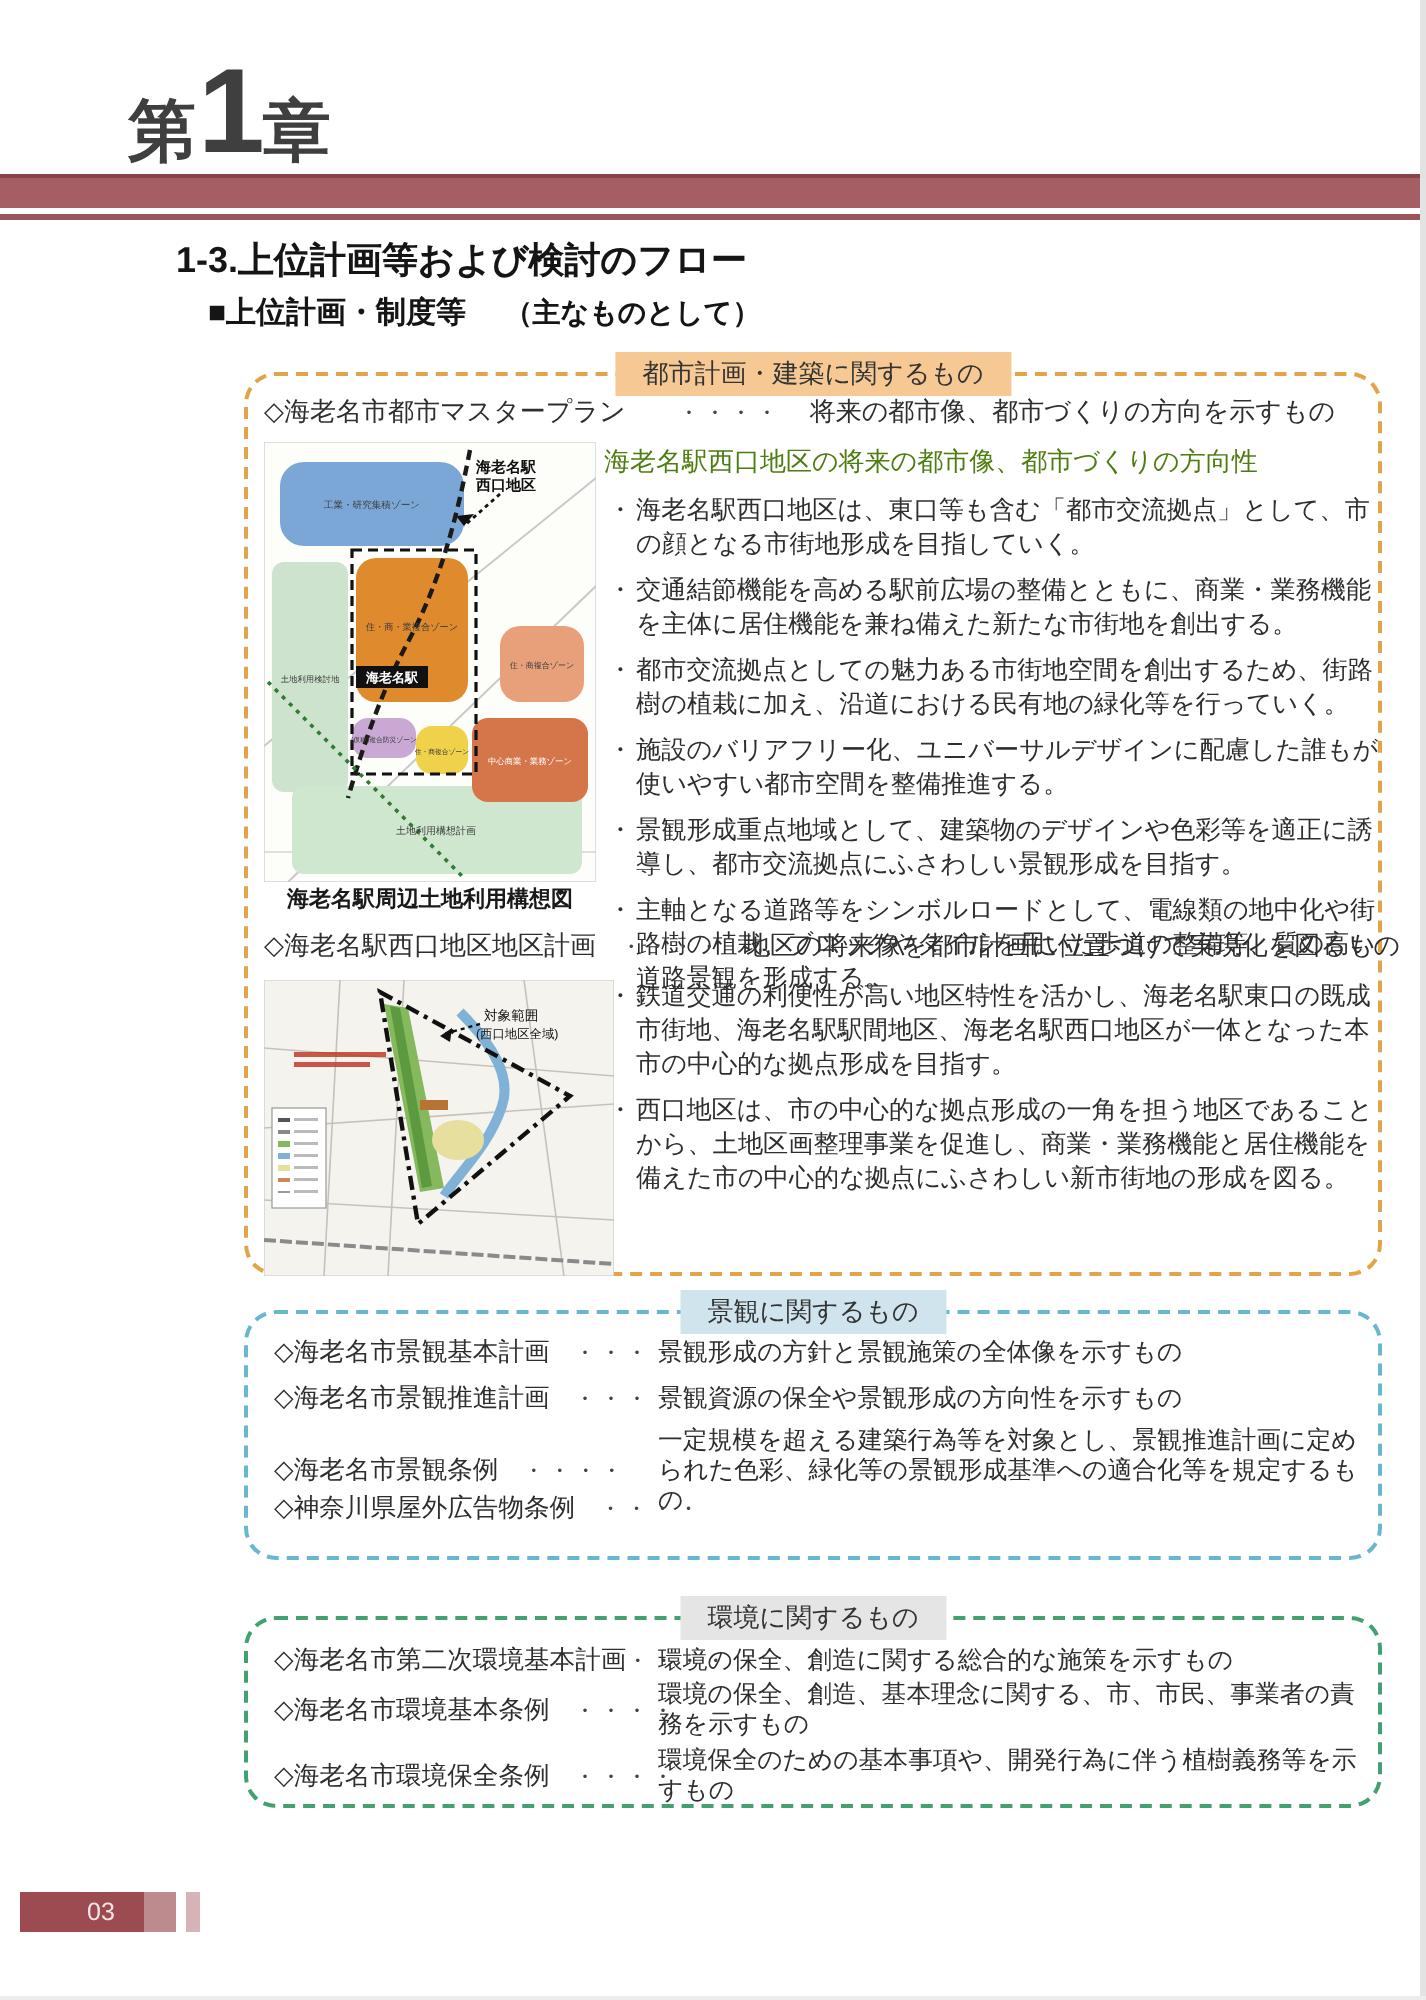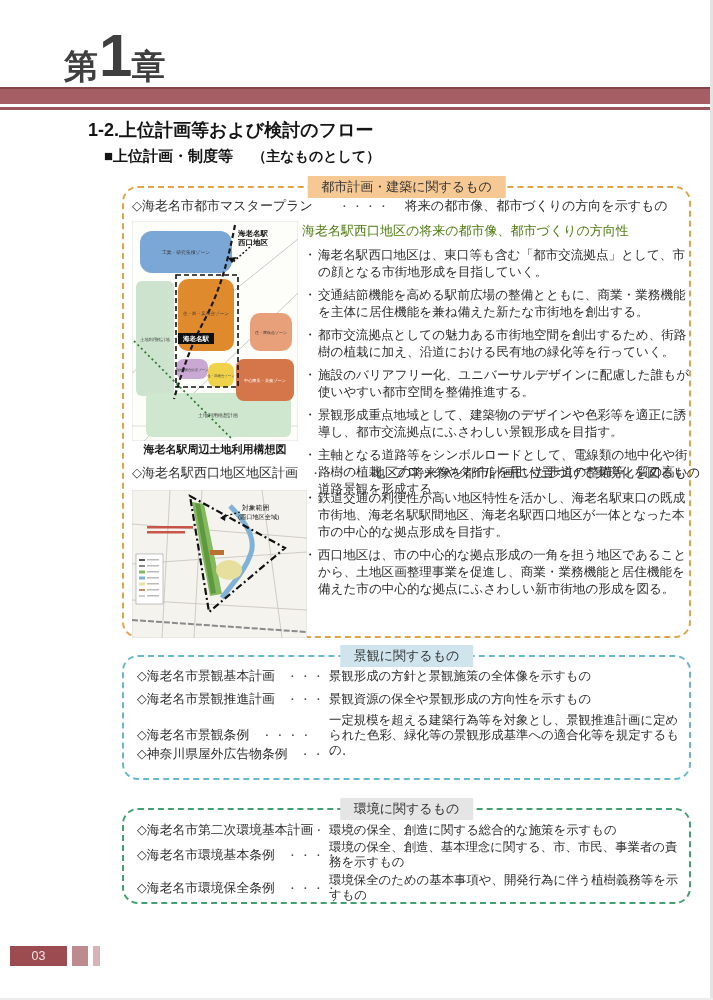--- a/index.html
+++ b/index.html
@@ -40,41 +40,41 @@
   .bullet{display:flex;font-size:12.6px;line-height:17px;margin-bottom:6px;color:#2e2e2e;}
   .bm{width:16px;flex-shrink:0;text-align:center;}
   
   .row{position:absolute;left:13px;width:548px;display:flex;align-items:center;}
   .row-title{width:192px;flex-shrink:0;font-size:12.8px;white-space:nowrap;color:#2e2e2e;}
   .row-title .dots{margin-left:12px;}
   .row-title.tight .dots{margin-left:0;}
   .row-desc{flex:1;font-size:12.4px;line-height:15px;color:#2e2e2e;}
   
   .pageno{position:absolute;top:946px;left:10px;width:57px;height:20px;background:#9c4b51;
-          color:#f3e6e7;font-size:12.5px;display:flex;align-items:center;justify-content:center;}
+          color:#f3e6e7;font-size:12.5px;display:flex;align-items:center;justify-content:center;padding-left:12px;}
   .foot-sq{position:absolute;top:946px;left:72px;width:16px;height:20px;background:#bd8a8e;}
   .foot-thin{position:absolute;top:946px;left:93px;width:7px;height:20px;background:#d6b3b6;}
   .scan-right{position:absolute;top:0;right:0;width:3px;height:1000px;background:#e3e3e3;}
   .scan-bottom{position:absolute;bottom:0;left:0;width:713px;height:2px;background:#ececec;}
   svg text{font-family:"Liberation Sans","DejaVu Sans",sans-serif;}
 </style>
 </head>
 <body>
 
 <div class="page">
 
   <div class="chapter">
     <span class="ch-pre">第</span>
     <span class="ch-num">1</span>
     <span class="ch-suf">章</span>
   </div>
   <div class="band"></div>
   <div class="band-thin"></div>
 
-  <h1 class="sec-title">1-2.上位計画等および検討のフロー</h1>
+  <h1 class="sec-title">1-3.上位計画等および検討のフロー</h1>
   <h2 class="sub-title">
     <span>■上位計画・制度等</span>
     <span class="sub-note">（主なものとして）</span>
   </h2>
 
   <section class="box orange">
     <div class="box-label">都市計画・建築に関するもの</div>
 
     <div class="mp-line">
       <span>◇海老名市都市マスタープラン</span>

